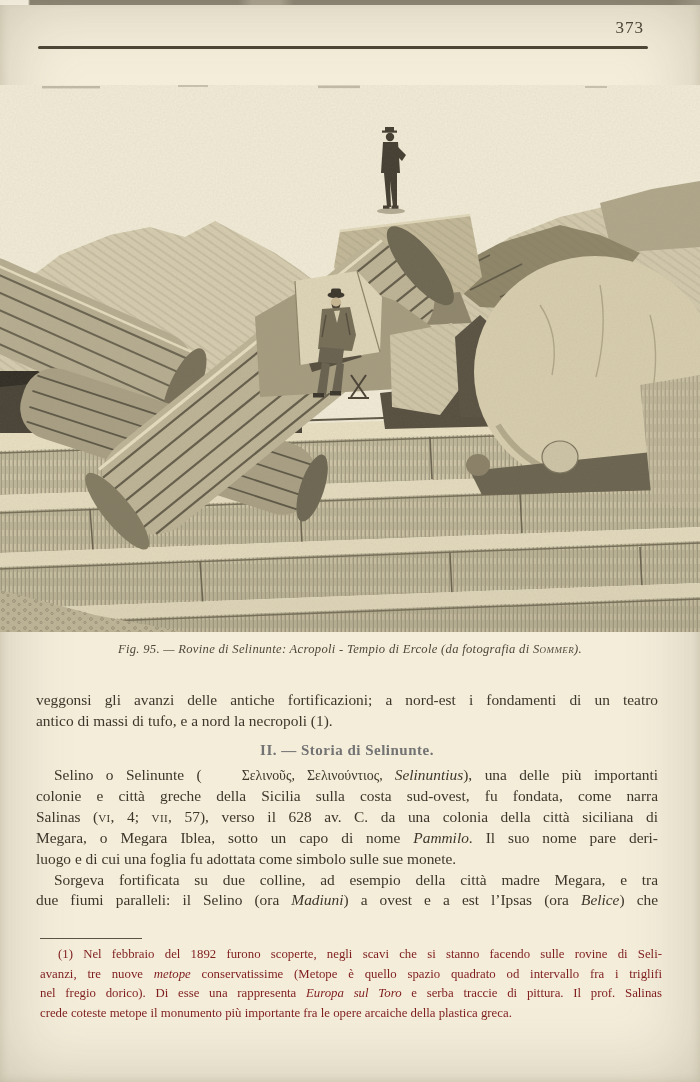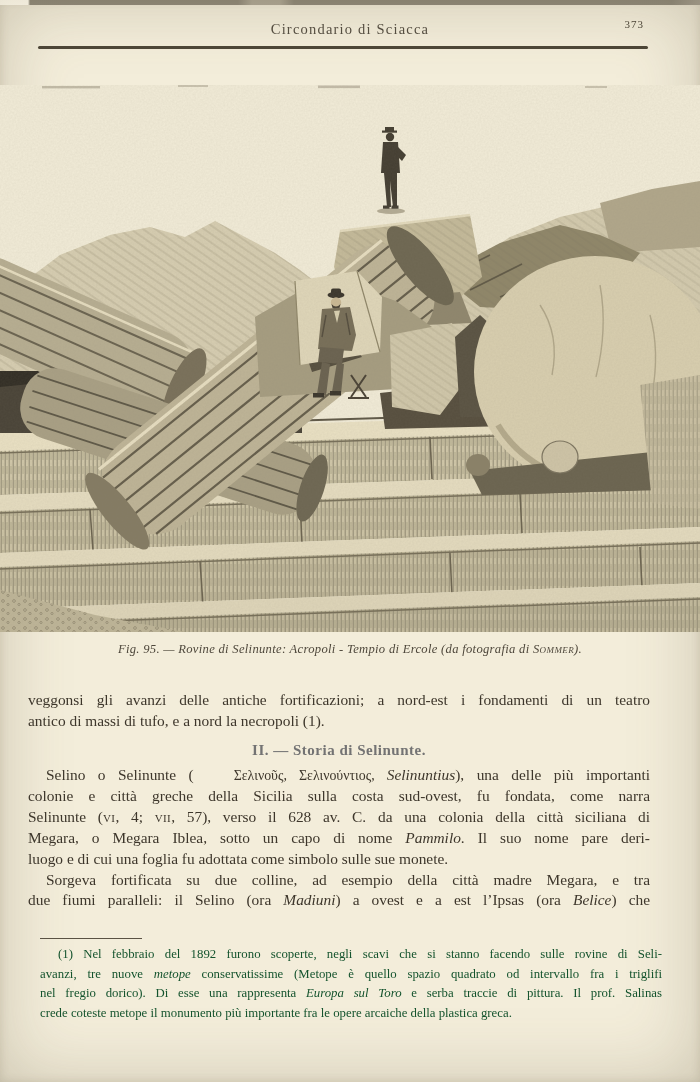--- a/index.html
+++ b/index.html
@@ -10,50 +10,49 @@
     color:#3f382d;
     box-shadow:inset 0 0 70px rgba(105,95,70,.28), inset 0 0 10px rgba(105,95,70,.18);
   }
   
   #scan-edge{position:absolute;top:0;left:0;right:0;height:5px;
     background:linear-gradient(to right,#f8f3e4 0 28px,#6e6757 30px 34%,#938b78 36% 40%,#6e6757 42% 96%,#8a8272 100%);
     opacity:.75;}
   
   #hdr-title{position:absolute;top:21px;left:0;right:0;text-align:center;
     font-size:14.5px;letter-spacing:1.2px;color:#544d40;}
-  #hdr-pagenum{position:absolute;top:18px;right:56px;font-size:11px;letter-spacing:1px;color:#4c4537;margin-left:32px;}
+  #hdr-pagenum{position:absolute;top:18px;right:56px;font-size:17px;letter-spacing:1px;color:#4c4537;margin-left:32px;}
   #hdr-rule{position:absolute;top:46px;left:38px;right:52px;height:2.5px;background:#4d4637;border-radius:2px;}
   
   #figure-wrap{position:absolute;top:85px;left:0;width:700px;height:547px;}
   #figure-wrap svg{display:block;}
   
   #caption{position:absolute;top:642px;left:20px;right:20px;text-align:center;
     font-size:12.6px;color:#4e473b;letter-spacing:.3px;font-style:italic;}
   
-  #body-text{position:absolute;top:690px;left:28px;width:622px;
+  #body-text{position:absolute;top:690px;left:36px;width:622px;
     font-size:15.4px;line-height:20.8px;color:#3d362b;}
   .tline{text-align:justify;text-align-last:left;}
   .tline.just{text-align-last:justify;}
   .tline.ind{text-indent:18px;}
   .seg.i{font-style:italic;}
   .seg.sc{font-variant:small-caps;letter-spacing:.4px;}
   .seg.g{font-size:.9em;margin-left:40px;}
   .heading{text-align:center;font-weight:bold;letter-spacing:.5px;margin:8px 0 4px;line-height:21px;font-size:15px;color:#737373;}
   
   #footnote-sep{position:absolute;top:938px;left:40px;width:102px;height:0;border-top:1.5px solid #5a5244;}
   #footnote{position:absolute;top:945px;left:40px;width:622px;
-    font-size:12.8px;line-height:19.6px;color:#14532d;}
+    font-size:12.8px;line-height:19.6px;color:#7f1d1d;}
 </style>
 </head>
 <body>
 
 <div id="page">
   <div id="scan-edge"></div>
 
-  <div id="hdr-title">Circondario di Sciacca</div>
   <div id="hdr-pagenum">373</div>
   <div id="hdr-rule"></div>
 
   <div id="figure-wrap">
 
     <svg width="700" height="547" viewBox="0 0 700 547">
       <defs>
         <pattern id="vhatch" width="4" height="14" patternUnits="userSpaceOnUse">
           <rect width="4" height="14" fill="none"></rect>
           <line x1="1.2" y1="0" x2="1.2" y2="14" stroke="#7d7560" stroke-width="0.9"></line>
@@ -215,21 +214,21 @@
   <div id="body-text">
     <div id="body-blocks">
         <div class="para">
           <div class="tline just"><span class="seg r">veggonsi gli avanzi delle antiche fortificazioni; a nord-est i fondamenti di un teatro</span></div>
           <div class="tline"><span class="seg r">antico di massi di tufo, e a nord la necropoli (1).</span></div>
         </div>
         <div class="heading">II. — Storia di Selinunte.</div>
         <div class="para">
           <div class="tline just ind"><span class="seg r">Selino o Selinunte (</span><span class="seg g">Σελινοῦς, Σελινούντιος, </span><span class="seg i">Selinuntius</span><span class="seg r">), una delle più importanti</span></div>
           <div class="tline just"><span class="seg r">colonie e città greche della Sicilia sulla costa sud-ovest, fu fondata, come narra</span></div>
-          <div class="tline just"><span class="seg r">Selinunte (</span><span class="seg sc">vi</span><span class="seg r">, 4; </span><span class="seg sc">vii</span><span class="seg r">, 57), verso il 628 av. C. da una colonia della città siciliana di</span></div>
+          <div class="tline just"><span class="seg r">Salinas (</span><span class="seg sc">vi</span><span class="seg r">, 4; </span><span class="seg sc">vii</span><span class="seg r">, 57), verso il 628 av. C. da una colonia della città siciliana di</span></div>
           <div class="tline just"><span class="seg r">Megara, o Megara Iblea, sotto un capo di nome </span><span class="seg i">Pammilo</span><span class="seg r">. Il suo nome pare deri-</span></div>
           <div class="tline"><span class="seg r">luogo e di cui una foglia fu adottata come simbolo sulle sue monete.</span></div>
         </div>
         <div class="para">
           <div class="tline just ind"><span class="seg r">Sorgeva fortificata su due colline, ad esempio della città madre Megara, e tra</span></div>
           <div class="tline just"><span class="seg r">due fiumi paralleli: il Selino (ora </span><span class="seg i">Madiuni</span><span class="seg r">) a ovest e a est l’Ipsas (ora </span><span class="seg i">Belice</span><span class="seg r">) che</span></div>
         </div>
       </div>
   </div>
 

